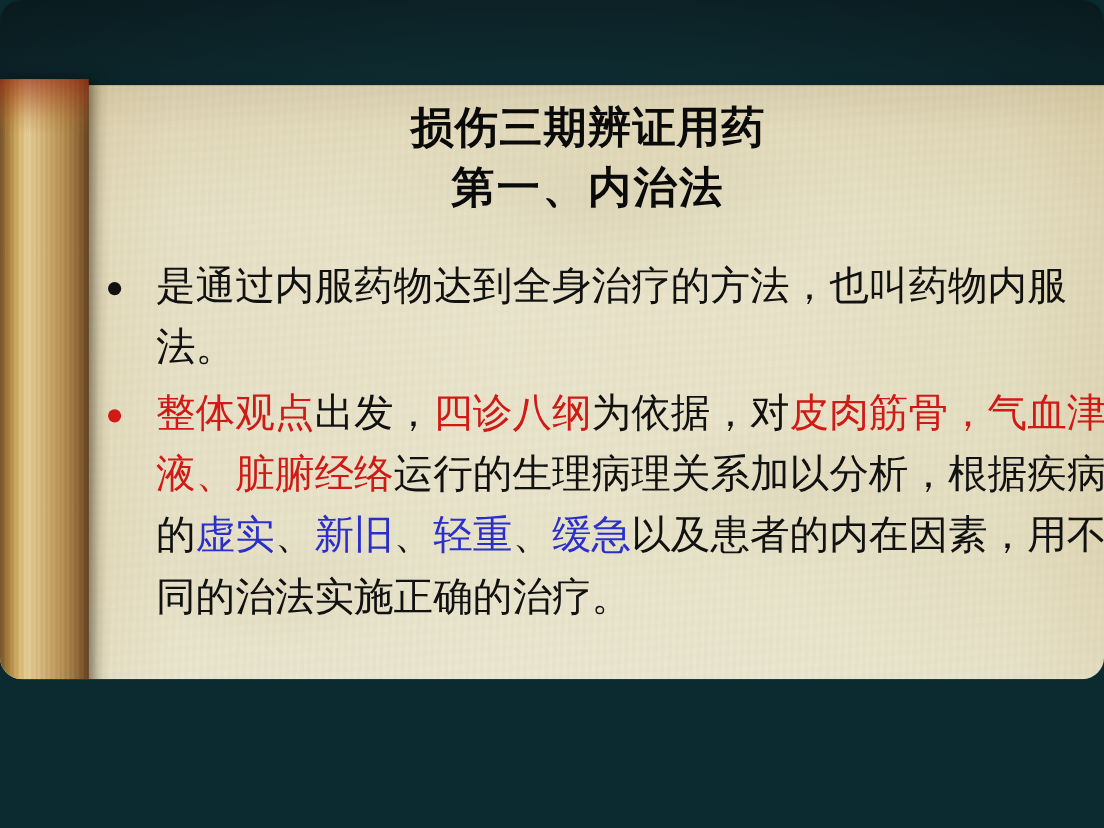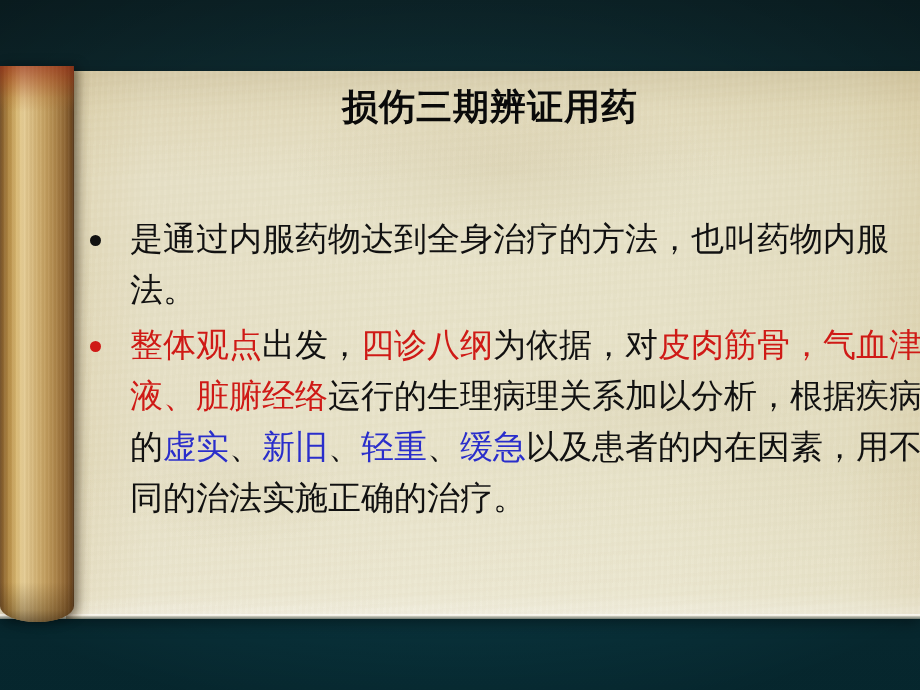--- a/index.html
+++ b/index.html
@@ -7,28 +7,29 @@
     padding: 0;
     background: #0c2b31;
   }
   body {
     font-family: "Liberation Serif", "DejaVu Serif", serif;
   }
 
   .slide {
     position: relative;
     width: 920px;
-    height: 690px;
+    height: 566px;
     overflow: hidden;
     background: linear-gradient(180deg,
         #0d262b 0%,
         #10343a 28%,
         #12414a 55%,
         #0c3a44 78%,
         #093741 100%);
+    border-radius: 18px;
   }
 
   
   .bg-vignette {
     position: absolute;
     inset: 0;
     background: radial-gradient(ellipse 75% 60% at 50% 45%,
         rgba(255,255,255,0.045) 0%,
         rgba(0,0,0,0.0) 55%,
         rgba(0,0,0,0.30) 100%);
@@ -243,20 +244,21 @@
   <div class="scroll-rod">
     <div class="rod-grain"></div>
     <div class="rod-top-warm"></div>
     <div class="rod-bottom-shade"></div>
   </div>
 
   <div class="content">
 
     <div class="title-block">
       <span class="title-line title-line-1">损伤三期辨证用药</span>
+      <span class="title-line title-line-2">第一、内治法</span>
     </div>
 
     <div class="body-block">
 
       <div class="bullet-row">
         <span class="bullet-dot" style="background: rgb(17, 17, 17);"></span>
         <span class="bullet-text"><span style="color: rgb(17, 17, 17);">是通过内服药物达到全身治疗的方法，也叫药物内服法。</span></span>
       </div>
 
       <div class="bullet-row">

